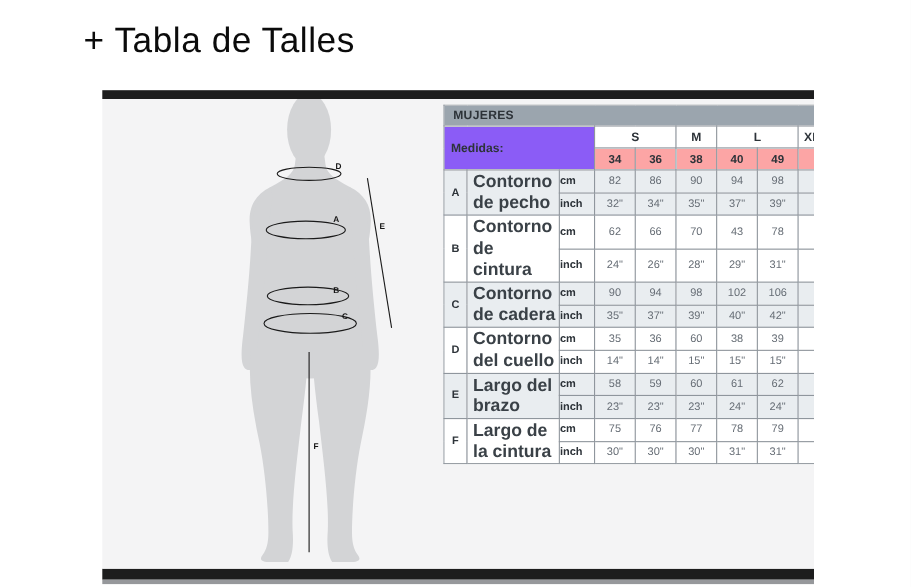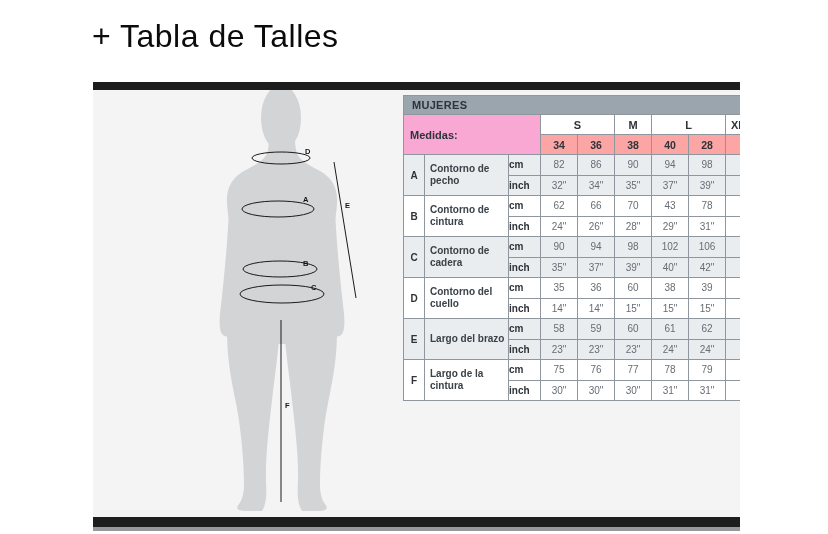--- a/index.html
+++ b/index.html
@@ -1,21 +1,21 @@
 <!DOCTYPE html>
 <html><head>
 <meta charset="utf-8">
 <style>
   html,body { margin:0; padding:0; }
   body {
     width:828px; height:534px; position:relative; background:#ffffff;
     font-family:"Liberation Sans", sans-serif; overflow:hidden;
   }
   .page-title {
-    position:absolute; left:92px; top:18px;
+    position:absolute; left:76px; top:18px;
     font-size:32px; color:#0b0b0b; letter-spacing:0.5px; white-space:nowrap;
   }
   .panel { position:absolute; left:93px; top:82px; width:647px; }
   .bar-top { height:8px; background:#1d1d1d; }
   .bar-bottom { height:10px; background:#1d1d1d; }
   .strip { height:4px; background:#96989b; }
   .content { position:relative; height:427px; background:#f4f4f5; overflow:hidden; }
 
   .figure-svg { position:absolute; left:115px; top:0; }
   .figure-svg text { font-family:"Liberation Sans", sans-serif; font-size:7.5px; font-weight:bold; fill:#141414; }
@@ -24,28 +24,28 @@
   table.size-table {
     border-collapse:collapse; table-layout:fixed; width:371px;
     font-family:"Liberation Sans", sans-serif;
   }
   .size-table th, .size-table td { border:1px solid #8f969d; padding:0; overflow:hidden; white-space:nowrap; }
   th.mujeres {
     background:#9ba5ae; color:#2d3339; font-size:11px; font-weight:bold;
     text-align:left; padding:3px 0 3px 8px; letter-spacing:0.3px; height:12px;
   }
   th.medidas {
-    background:#f9a8d4; color:#2d3339; font-size:11px; font-weight:bold;
+    background:#8b5cf6; color:#2d3339; font-size:11px; font-weight:bold;
     text-align:left; padding-left:6px;
   }
   th.size-group { background:#ffffff; color:#2d3339; font-size:11px; font-weight:bold; height:19px; text-align:center; }
   th.size-group.clipped { text-align:left; padding-left:5px; }
   th.size-num { background:#fca5a5; color:#2d3339; font-size:10.5px; font-weight:bold; height:19px; text-align:center; }
   td.letter { font-size:10px; font-weight:bold; text-align:center; color:#2d3339; }
-  td.name { font-size:10px; font-weight:bold; text-align:left; color:#3a4147; padding:1px 2px 1px 5px; line-height:1.2; white-space:normal; }
+  td.name { font-size:16px; font-weight:bold; text-align:left; color:#3a4147; padding:1px 2px 1px 5px; line-height:1.2; white-space:normal; }
   td.unit { font-size:10px; font-weight:bold; text-align:left; color:#2d3339; }
   td.val  { font-size:10px; text-align:center; color:#666d75; height:19.5px; }
   tr.w  td { background:#ffffff; }
   tr.tint td { background:#e9edf0; }
 </style>
 </head>
 <body>
 
 <div class="page-title">+ Tabla de Talles</div>
 
@@ -112,21 +112,21 @@
             <th class="size-group" colspan="2">S</th>
             <th class="size-group">M</th>
             <th class="size-group" colspan="2">L</th>
             <th class="size-group clipped">XL</th>
           </tr>
           <tr id="sizes-row">
               <th class="size-num">34</th>
               <th class="size-num">36</th>
               <th class="size-num">38</th>
               <th class="size-num">40</th>
-              <th class="size-num">28</th>
+              <th class="size-num">49</th>
               <th class="size-num"></th>
             </tr>
         </thead>
         <tbody id="table-body">
             <tr class="tint">
               <td class="letter" rowspan="2">A</td>
               <td class="name" rowspan="2">Contorno de pecho</td>
               <td class="unit">cm</td>
               <td class="val">82</td>
               <td class="val">86</td>

